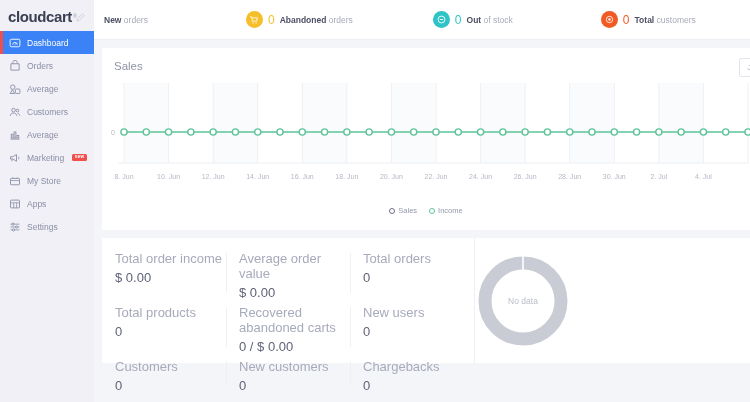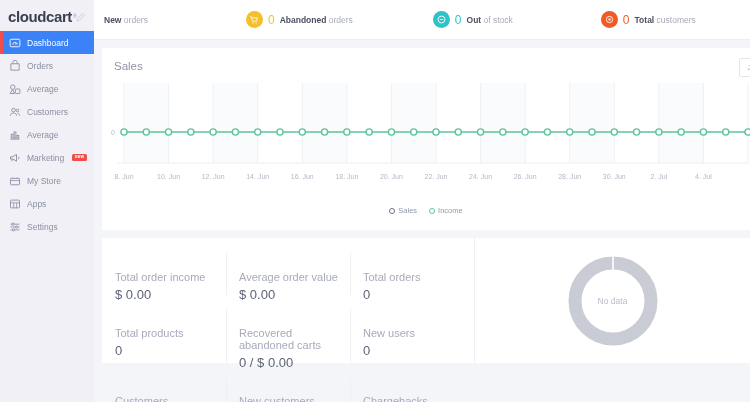--- a/index.html
+++ b/index.html
@@ -132,25 +132,25 @@
     grid-template-rows: repeat(3, 1fr);
     padding: 8px 0 0 0;
   }
   .stat-cell {
     padding: 5px 0 0 13px; position: relative;
   }
   .stat-cell:not(:nth-child(3n+1))::before {
     content: ""; position: absolute; left: 0; top: 7px; bottom: 7px;
     width: 1px; background: #eef0f4;
   }
-  .stat-cell-label { font-size: 11px; color: #a7aabb; margin-bottom: 4px; margin-top: 20px; }
+  .stat-cell-label { font-size: 13px; color: #a7aabb; margin-bottom: 4px; }
   .stat-cell-value { font-size: 13px; color: #5f6377; font-weight: 300; }
   .donut-area {
     flex: 1 1 auto; border-left: 1px solid #eef0f4;
-    display: flex; align-items: center; justify-content: center;
+    display: flex; align-items: center; 
   }
   .donut-wrap { position: relative; width: 96px; height: 96px; }
   .donut-text {
     position: absolute; inset: 0;
     display: flex; align-items: center; justify-content: center;
     font-size: 8.5px; color: #b9bcc9;
   }
 </style>
 </head>
 <body>

